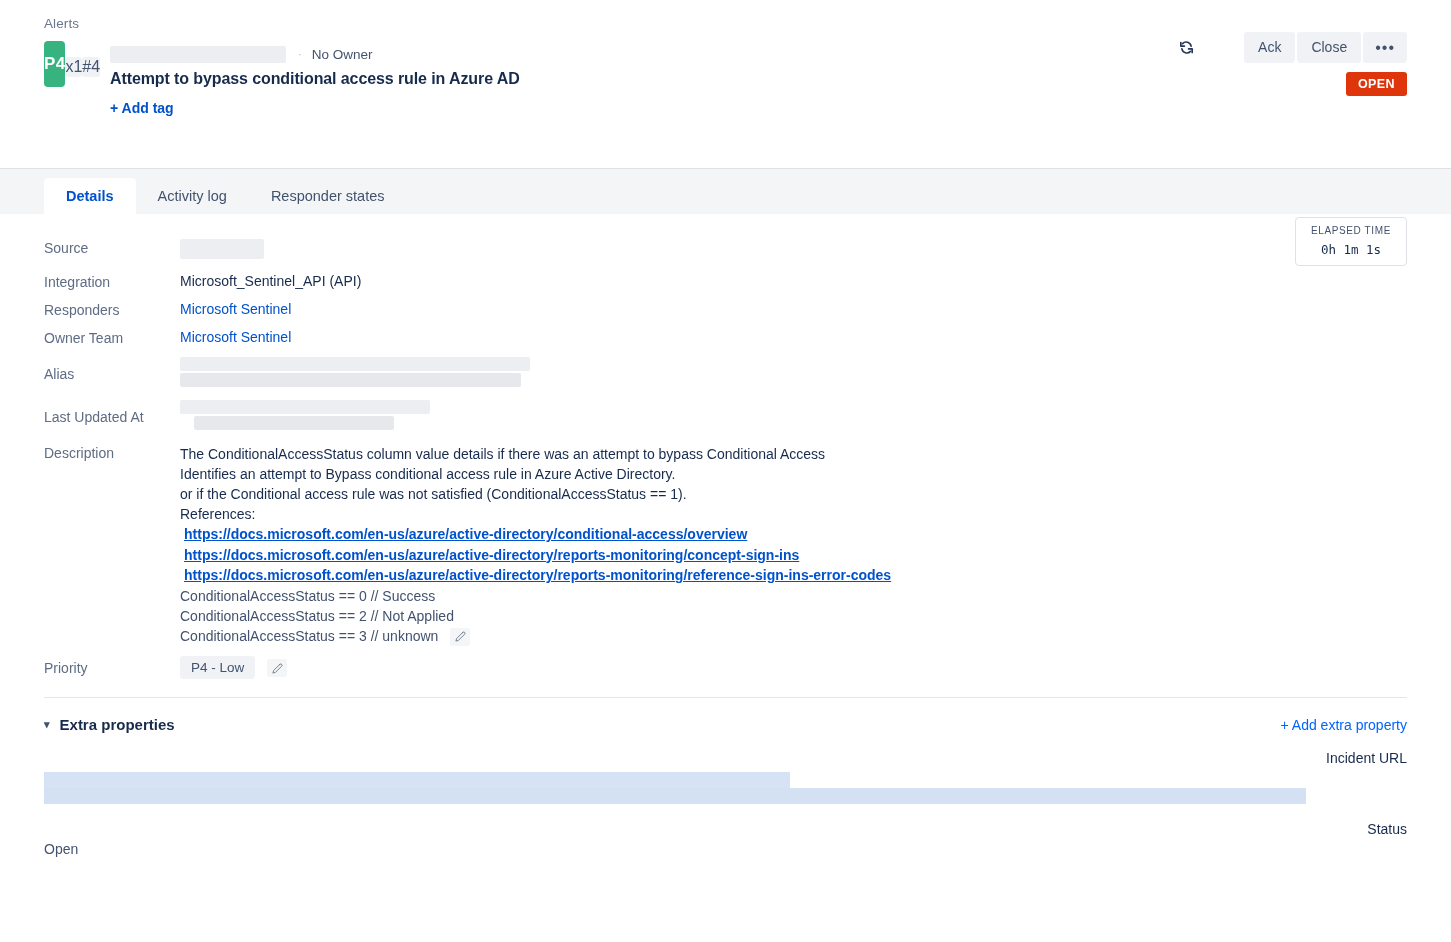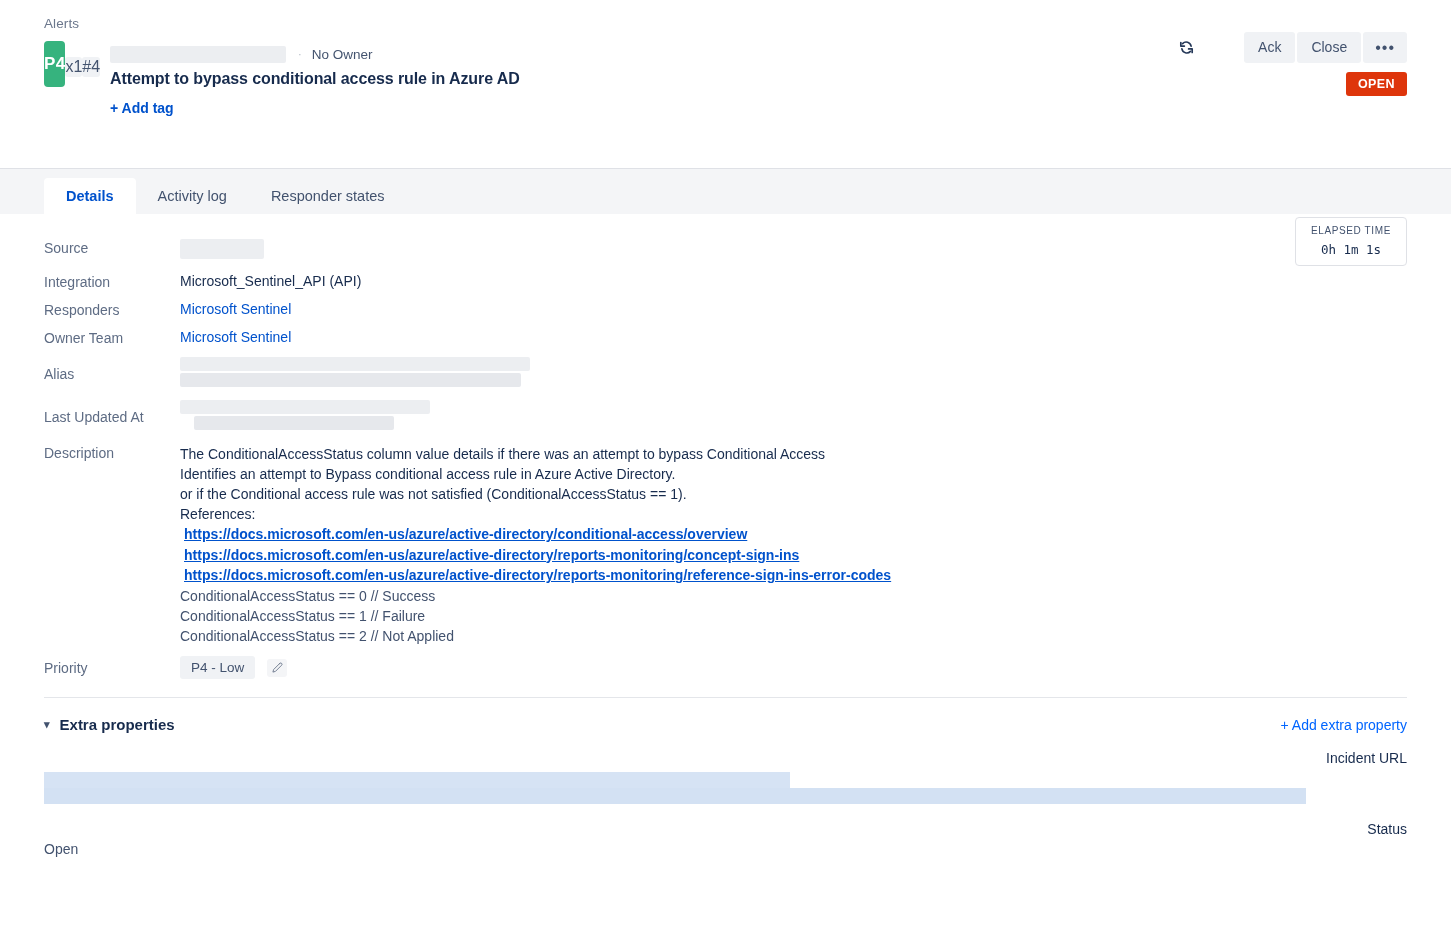--- a/index.html
+++ b/index.html
@@ -383,22 +383,29 @@
         <a>https://docs.microsoft.com/en-us/azure/active-directory/conditional-access/overview</a>
       </div>
       <div class="desc-ref">
         <a>https://docs.microsoft.com/en-us/azure/active-directory/reports-monitoring/concept-sign-ins</a>
       </div>
       <div class="desc-ref">
         <a>https://docs.microsoft.com/en-us/azure/active-directory/reports-monitoring/reference-sign-ins-error-codes</a>
       </div>
 
       <div class="desc-status">ConditionalAccessStatus == 0 // Success</div>
-      <div class="desc-status">ConditionalAccessStatus == 1 // Failure</div>
       <div class="desc-status">ConditionalAccessStatus == 2 // Not Applied</div>
+      <div class="desc-status">
+        <span>ConditionalAccessStatus == 3 // unknown</span>
+        <span class="edit-pencil">
+          <svg width="11" height="11" viewBox="0 0 24 24" fill="none" stroke="#6b778c" stroke-width="2" stroke-linecap="round" stroke-linejoin="round">
+            <path d="M17 3a2.8 2.8 0 1 1 4 4L7.5 20.5 2 22l1.5-5.5L17 3z"></path>
+          </svg>
+        </span>
+      </div>
     </div>
   </div>
 
   <div class="field">
     <div class="field-label" style="padding-top:4px;">Priority</div>
     <div class="field-value">
       <span class="prio-chip">P4 - Low</span>
       <span class="edit-pencil">
         <svg width="11" height="11" viewBox="0 0 24 24" fill="none" stroke="#6b778c" stroke-width="2" stroke-linecap="round" stroke-linejoin="round">
           <path d="M17 3a2.8 2.8 0 1 1 4 4L7.5 20.5 2 22l1.5-5.5L17 3z"></path>

